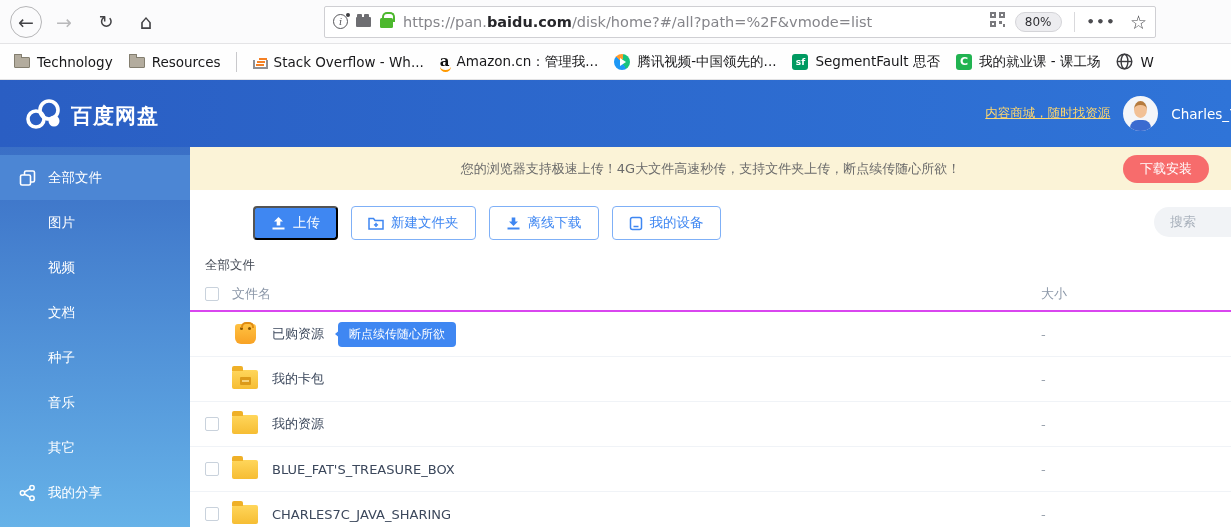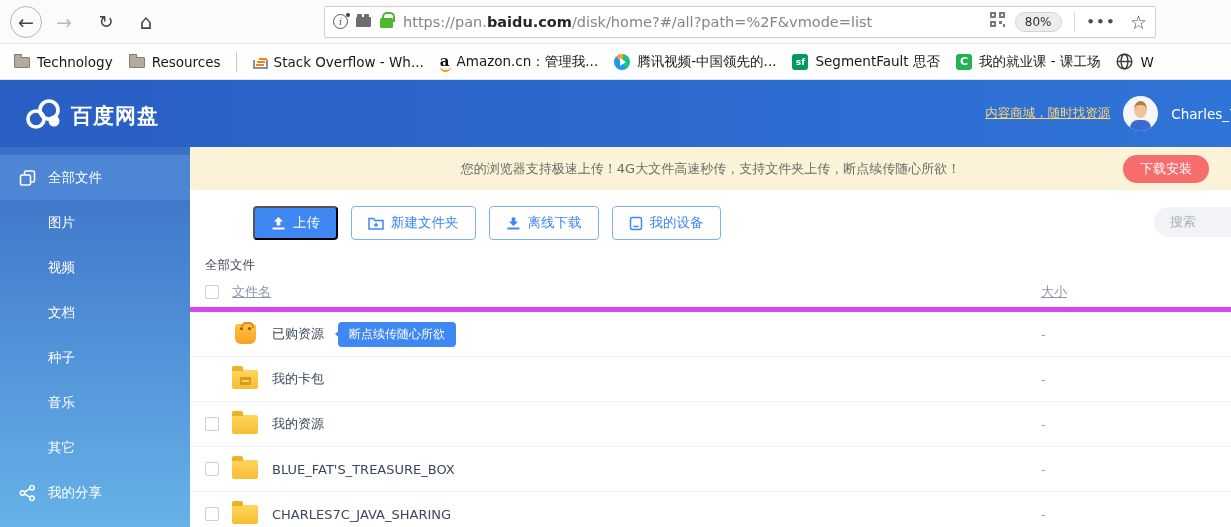--- a/index.html
+++ b/index.html
@@ -77,21 +77,21 @@
 
   .action-bar { display:flex; gap:13px; padding:16px 0 0 15px;margin-left:48px; }
   .btn { height:34px; display:flex; align-items:center; gap:7px; font-size:13.5px; border-radius:4px; padding:0 16px; }
   .btn-primary { background:#3f87f2; color:#fff; }
   .btn-outline { background:#fff; color:#3f87f2; border:1px solid #7fb0f7; }
 
   .search-pill { position:absolute; top:60px; right:-48px; width:125px; height:30px; border-radius:15px; background:#f1f3f6; color:#a8b0bb; font-size:13px; line-height:30px; padding-left:16px; }
 
   .section-title { font-size:12.5px; color:#454b56; margin:17px 0 0 15px; }
 
-  .list-header { display:flex; align-items:center; height:35px; border-bottom:5px solid #d946ef; color:#8b97a8; font-size:13px; margin-top:3px;text-decoration:underline; }
+  .list-header { display:flex; align-items:center; height:35px; border-bottom:2px solid #d946ef; color:#8b97a8; font-size:13px; margin-top:3px; }
   .col-name { flex:1; display:flex; align-items:center; }
   .col-size { width:190px; flex:none; }
   .checkbox { width:14px; height:14px; border:1px solid #c9d2dc; border-radius:2px; background:#fff; margin-left:15px; flex:none; }
   .check-space { width:14px; margin-left:15px; flex:none; }
   .list-header .col-label { margin-left:13px; }
 
   .file-row { display:flex; align-items:center; height:45px; border-bottom:1px solid #f0f3f7; font-size:13px; color:#3c485c;gap:35px; }
   .file-ic { width:28px; height:24px; margin-left:12px; position:relative; flex:none; display:flex; align-items:center; justify-content:center; }
   .fname { margin-left:13px; }
   .size-dash { color:#9aa3ae; }

